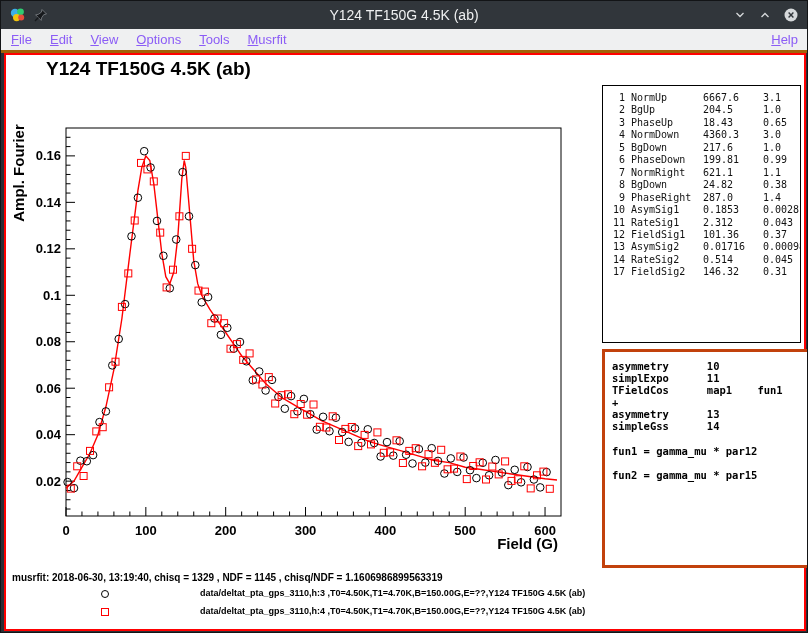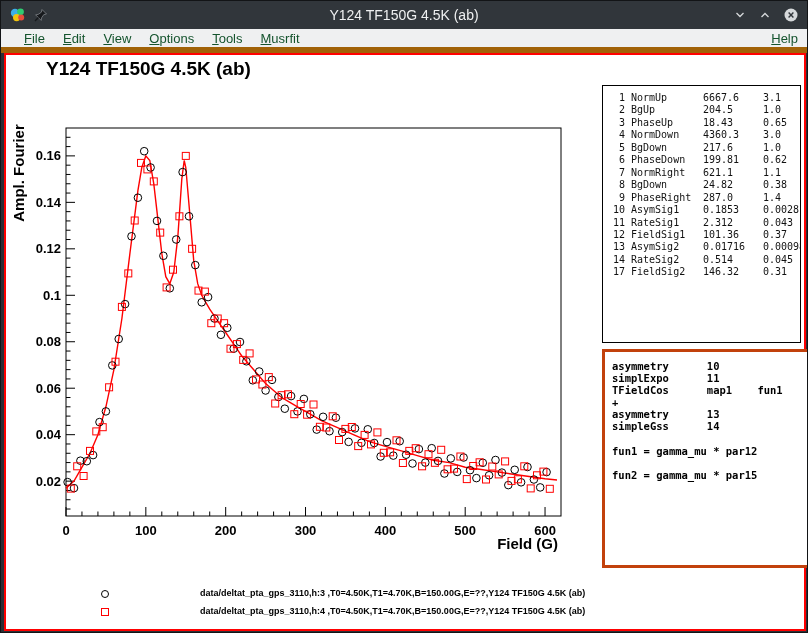--- a/index.html
+++ b/index.html
@@ -7,21 +7,21 @@
   .window { position:relative; width:808px; height:633px; background:#2b3036; border:1px solid #121416; overflow:hidden; }
 
   
   .titlebar { position:absolute; top:0; left:0; width:100%; height:28px; background:#31363b; display:flex; align-items:center; padding:0 8px; }
   .tb-icon { display:inline-flex; align-items:center; margin-right:6px; }
   .tb-title { position:absolute; left:50%; transform:translateX(-50%); color:#eff0f1; font-size:14px; white-space:nowrap; }
   .tb-controls { margin-left:auto; display:flex; align-items:center; gap:11px; }
   .tb-btn { display:inline-flex; align-items:center; cursor:pointer; }
 
   
-  .menubar { position:absolute; top:28px; left:0; width:100%; height:24px; background:#eff0f1; border-bottom:6px solid #a16207; display:flex; align-items:center; font-size:13px; color:#14532d; padding-left:14px; }
+  .menubar { position:absolute; top:28px; left:0; width:100%; height:24px; background:#eff0f1; border-bottom:3px solid #a16207; display:flex; align-items:center; font-size:13px; color:#8b5cf6; padding-left:1px; }
   .menu-item { padding:4px 9px; cursor:default; }
   .menu-item u { text-decoration:underline; }
   .menu-spacer { flex:1; }
 
   
   .canvas { position:absolute; top:52px; left:3px; width:802px; height:578px; background:#ffffff; border:2px solid #ff0000; }
   #plot-title { position:absolute; left:40px; top:3px; font-size:19px; font-weight:bold; color:#000; white-space:nowrap; }
   #plot-svg { position:absolute; left:0; top:0; }
   .tick-label { font:bold 13px "Liberation Sans",sans-serif; fill:#000; }
   .axis-title { font:bold 15px "Liberation Sans",sans-serif; fill:#000; }
@@ -380,21 +380,21 @@
         <div class="param-row">
           <span class="pc pc0">5</span>
           <span class="pc pc1">BgDown</span>
           <span class="pc pc2">217.6</span>
           <span class="pc pc3">1.0</span>
         </div>
         <div class="param-row">
           <span class="pc pc0">6</span>
           <span class="pc pc1">PhaseDown</span>
           <span class="pc pc2">199.81</span>
-          <span class="pc pc3">0.62</span>
+          <span class="pc pc3">0.99</span>
         </div>
         <div class="param-row">
           <span class="pc pc0">7</span>
           <span class="pc pc1">NormRight</span>
           <span class="pc pc2">621.1</span>
           <span class="pc pc3">1.1</span>
         </div>
         <div class="param-row">
           <span class="pc pc0">8</span>
           <span class="pc pc1">BgDown</span>
@@ -449,20 +449,21 @@
         <div class="theory-line">simplExpo      11</div>
         <div class="theory-line">TFieldCos      map1    fun1</div>
         <div class="theory-line">+</div>
         <div class="theory-line">asymmetry      13</div>
         <div class="theory-line">simpleGss      14</div>
         <div class="theory-line">&nbsp;</div>
         <div class="theory-line">fun1 = gamma_mu * par12</div>
         <div class="theory-line">&nbsp;</div>
         <div class="theory-line">fun2 = gamma_mu * par15</div>
       </div>
+    <div id="stats-line">musrfit: 2018-06-30, 13:19:40, chisq = 1329 , NDF = 1145 , chisq/NDF = 1.1606986899563319</div>
     <div id="legend">
         <div class="legend-row">
           <span class="legend-marker circle" style="border-color: rgb(0, 0, 0);"></span>
           <span class="legend-label">data/deltat_pta_gps_3110,h:3 ,T0=4.50K,T1=4.70K,B=150.00G,E=??,Y124 TF150G 4.5K (ab)</span>
         </div>
         <div class="legend-row">
           <span class="legend-marker square" style="border-color: rgb(255, 0, 0);"></span>
           <span class="legend-label">data/deltat_pta_gps_3110,h:4 ,T0=4.50K,T1=4.70K,B=150.00G,E=??,Y124 TF150G 4.5K (ab)</span>
         </div>
       </div>

